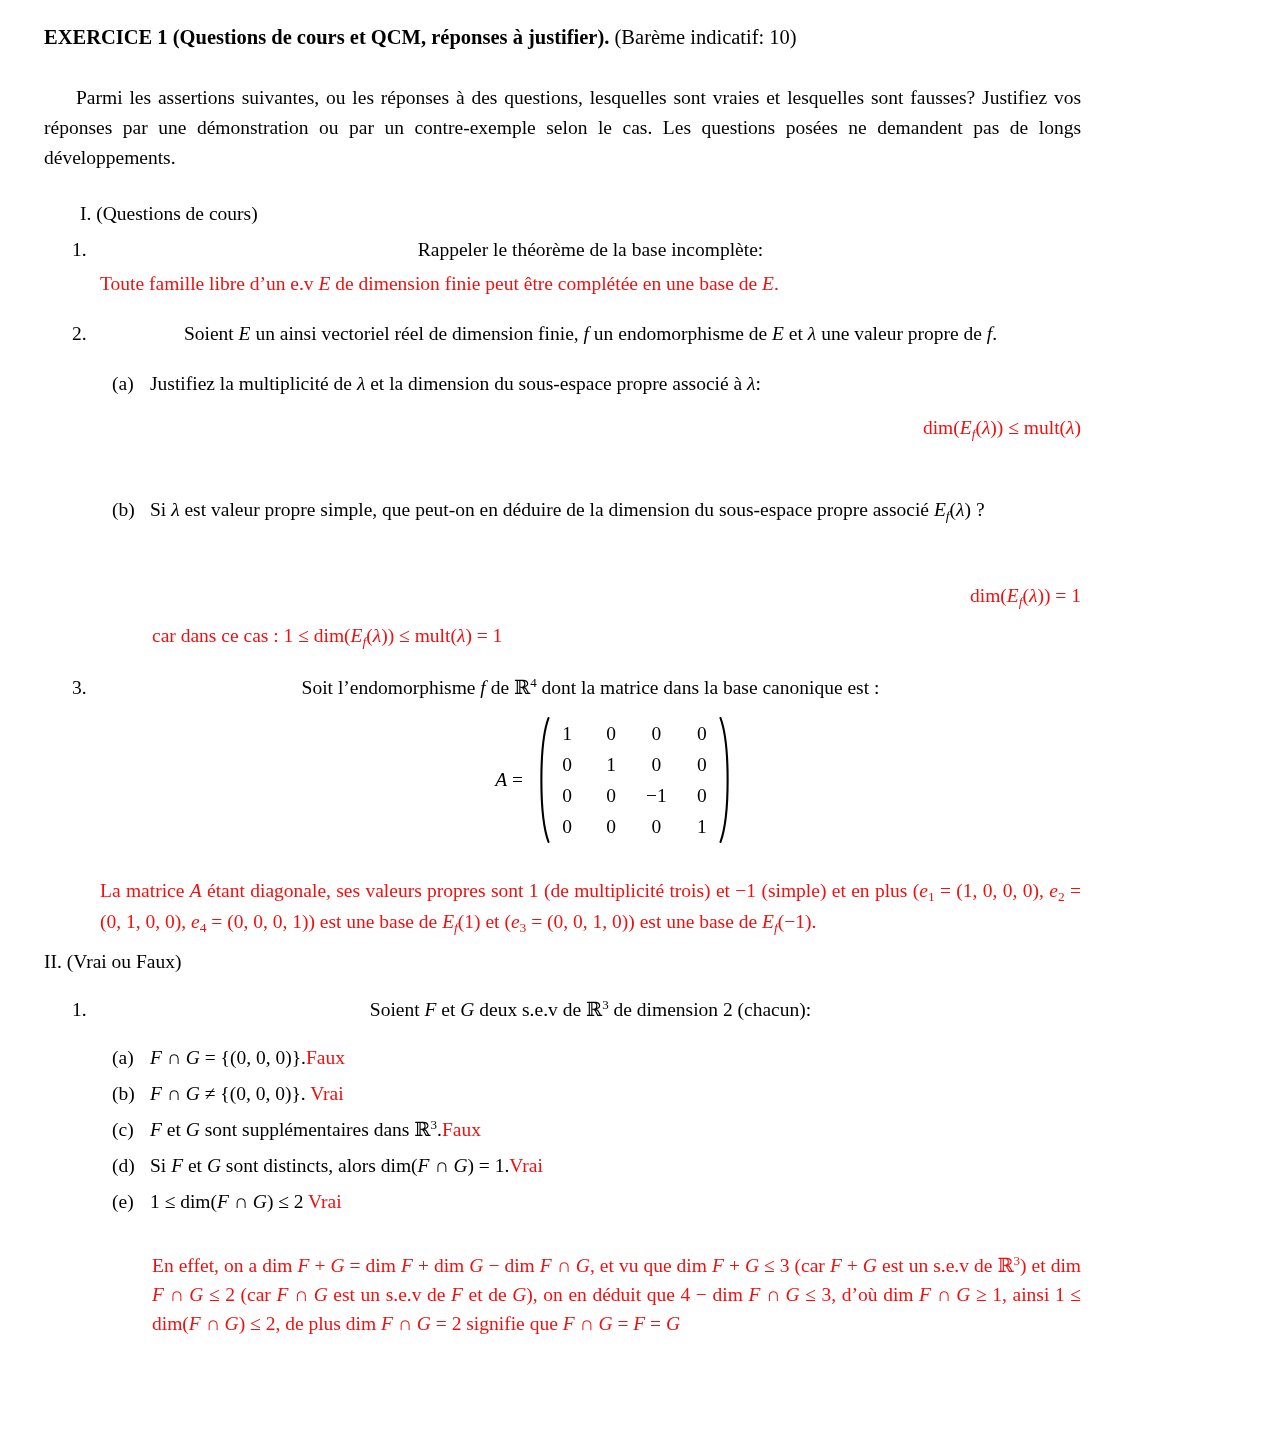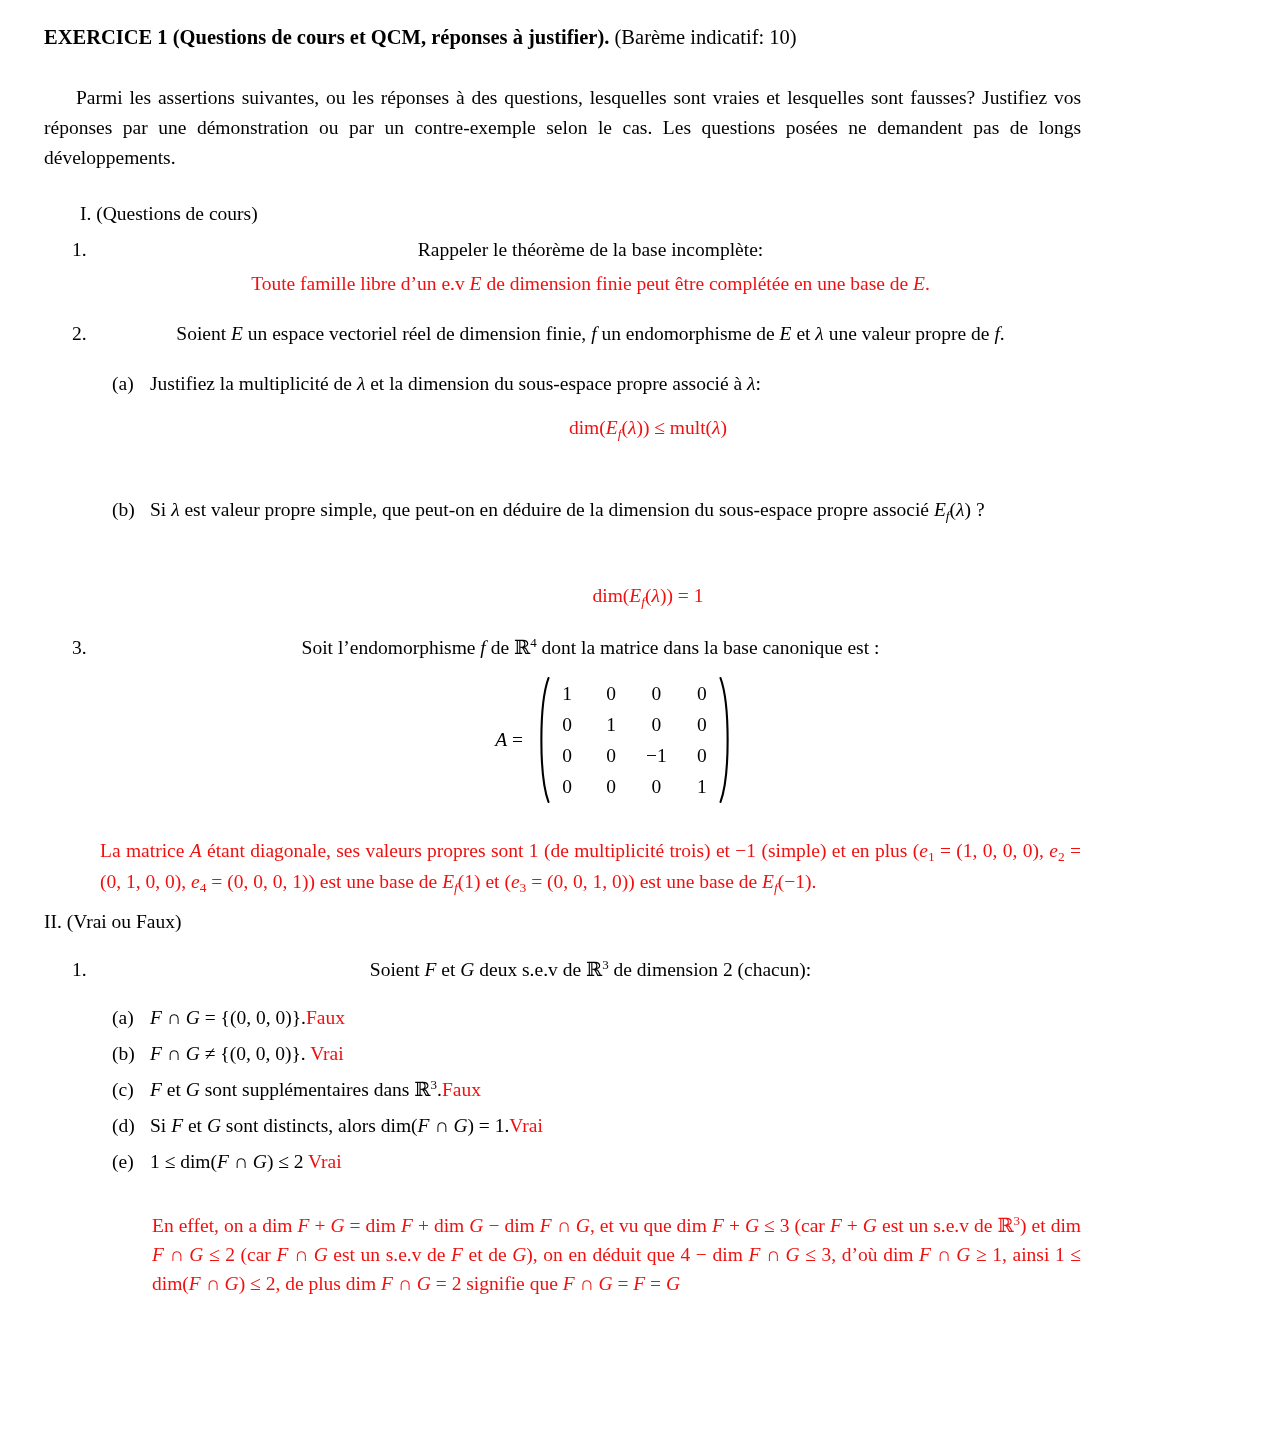--- a/index.html
+++ b/index.html
@@ -22,22 +22,22 @@
   .im2{margin-top:20px;}
   .im3{margin-top:22px;}
   .im4{margin-top:18px;}
   .litem{display:flex; margin-left:68px;}
   .litem .llabel{width:38px; flex:none;}
   .litem .lbody{flex:1;}
   .la{margin-top:20px;}
   .lb{margin-top:52px;}
   .vfa{margin-top:18px;}
   .vf{margin-top:6px;}
-  .red{color:var(--ans);text-align:center;}
-  .eq{margin-left:171px; text-align:center;}
+  .red{color:var(--ans);}
+  .eq{margin-left:171px; text-align:right;}
   .eq1{margin-top:14px;}
   .eq2{margin-top:56px;}
   .carline{margin:10px 0 0 108px;}
   .ansline{margin:4px 0 0 56px;}
   .prompt{margin:12px 0 0 56px;}
   .ansjust{margin:30px 0 0 56px; text-align:justify; line-height:31px;}
   .justif{margin:34px 0 0 108px; text-align:justify; line-height:29px;}
   .matrixwrap{display:flex; align-items:center; justify-content:center;
     padding-left:104px; margin-top:12px; height:130px;}
   .mlhs{margin-right:12px;}
@@ -64,34 +64,35 @@
   <div class="h1">I. (Questions de cours)</div>
 
   <div class="item im1">
     <span class="num">1.</span>
     <div class="ibody">Rappeler le théorème de la base incomplète:</div>
   </div>
   <div class="ansline red"><span>Toute famille libre d’un e.v </span><span class="mi">E</span><span> de dimension finie peut être complétée en une base de </span><span class="mi">E</span><span>.</span></div>
 
   <div class="item im2">
     <span class="num">2.</span>
-    <div class="ibody"><span>Soient </span><span class="mi">E</span><span> un espace vectoriel réel de dimension finie, </span><span class="mi">f</span><span> un endomorphisme de </span><span class="mi">E</span><span> et </span><span class="mi">λ</span><span> une valeur propre de </span><span class="mi">f</span><span>.</span></div>
+    <div class="ibody"><span>Soient </span><span class="mi">E</span><span> un ainsi vectoriel réel de dimension finie, </span><span class="mi">f</span><span> un endomorphisme de </span><span class="mi">E</span><span> et </span><span class="mi">λ</span><span> une valeur propre de </span><span class="mi">f</span><span>.</span></div>
   </div>
 
   <div class="litem la">
     <span class="llabel">(a)</span>
     <div class="lbody"><span>Justifiez la multiplicité de </span><span class="mi">λ</span><span> et la dimension du sous-espace propre associé à </span><span class="mi">λ</span><span>:</span></div>
   </div>
   <div class="eq eq1 red"><span>dim(</span><span class="mi">E</span><span class="msub">f</span><span>(</span><span class="mi">λ</span><span>)) ≤ mult(</span><span class="mi">λ</span><span>)</span></div>
 
   <div class="litem lb">
     <span class="llabel">(b)</span>
     <div class="lbody"><span>Si </span><span class="mi">λ</span><span> est valeur propre simple, que peut-on en déduire de la dimension du sous-espace propre associé </span><span class="mi">E</span><span class="msub">f</span><span>(</span><span class="mi">λ</span><span>) ?</span></div>
   </div>
   <div class="eq eq2 red"><span>dim(</span><span class="mi">E</span><span class="msub">f</span><span>(</span><span class="mi">λ</span><span>)) = 1</span></div>
+  <div class="carline red"><span>car dans ce cas : 1 ≤ dim(</span><span class="mi">E</span><span class="msub">f</span><span>(</span><span class="mi">λ</span><span>)) ≤ mult(</span><span class="mi">λ</span><span>) = 1</span></div>
 
   <div class="item im3">
     <span class="num">3.</span>
     <div class="ibody"><span>Soit l’endomorphisme </span><span class="mi">f</span><span> de </span><span class="bb">ℝ</span><span class="msup">4</span><span> dont la matrice dans la base canonique est :</span></div>
   </div>
 
   <div class="matrixwrap">
     <span class="mlhs"><span class="mi">A</span><span> =</span></span>
     <svg class="paren" width="16" height="128" viewBox="0 0 16 128">
         <path d="M13.5 2 C4 28 4 100 13.5 126" fill="none" stroke="#000" stroke-width="2.1" stroke-linecap="round"></path>

